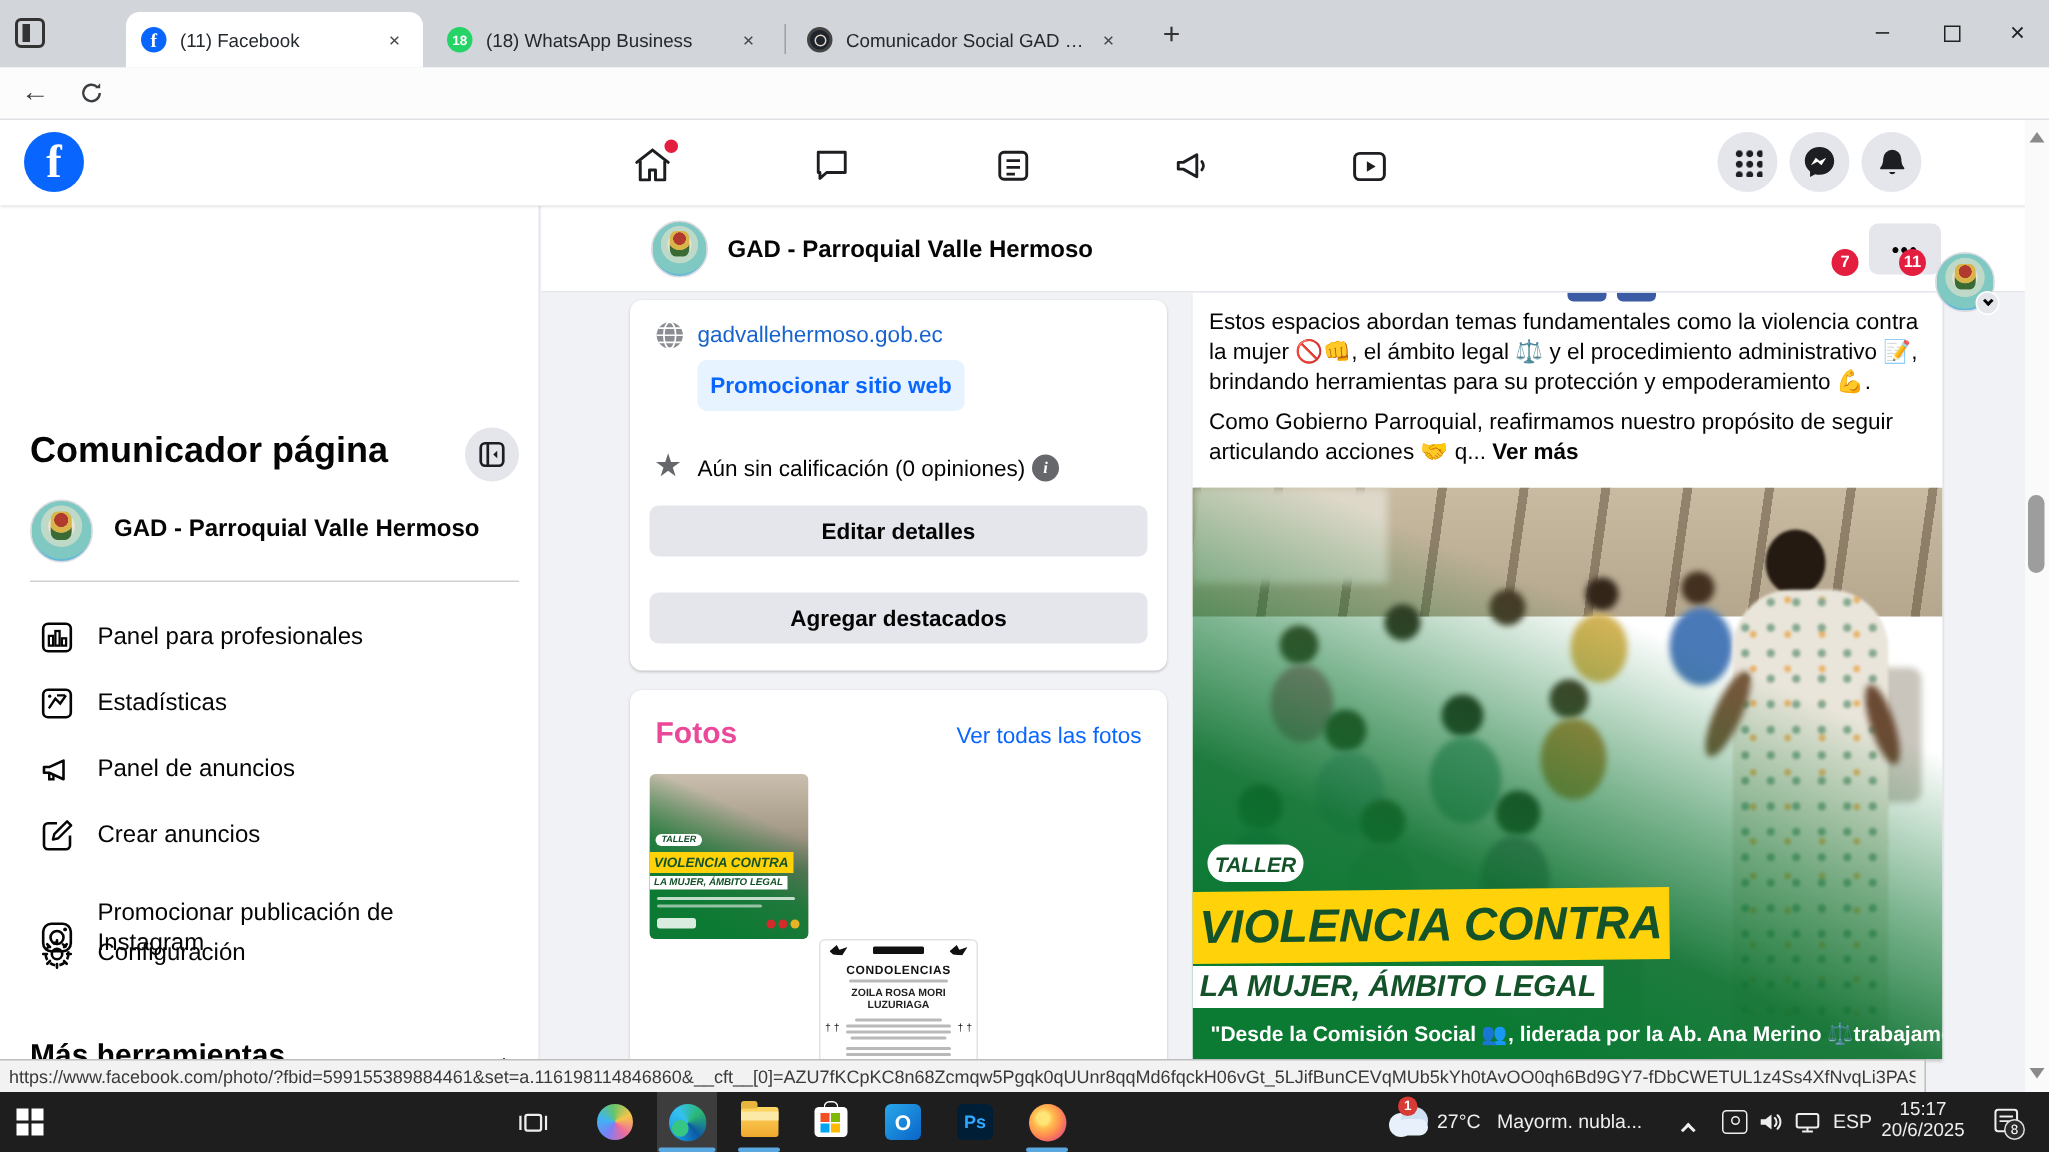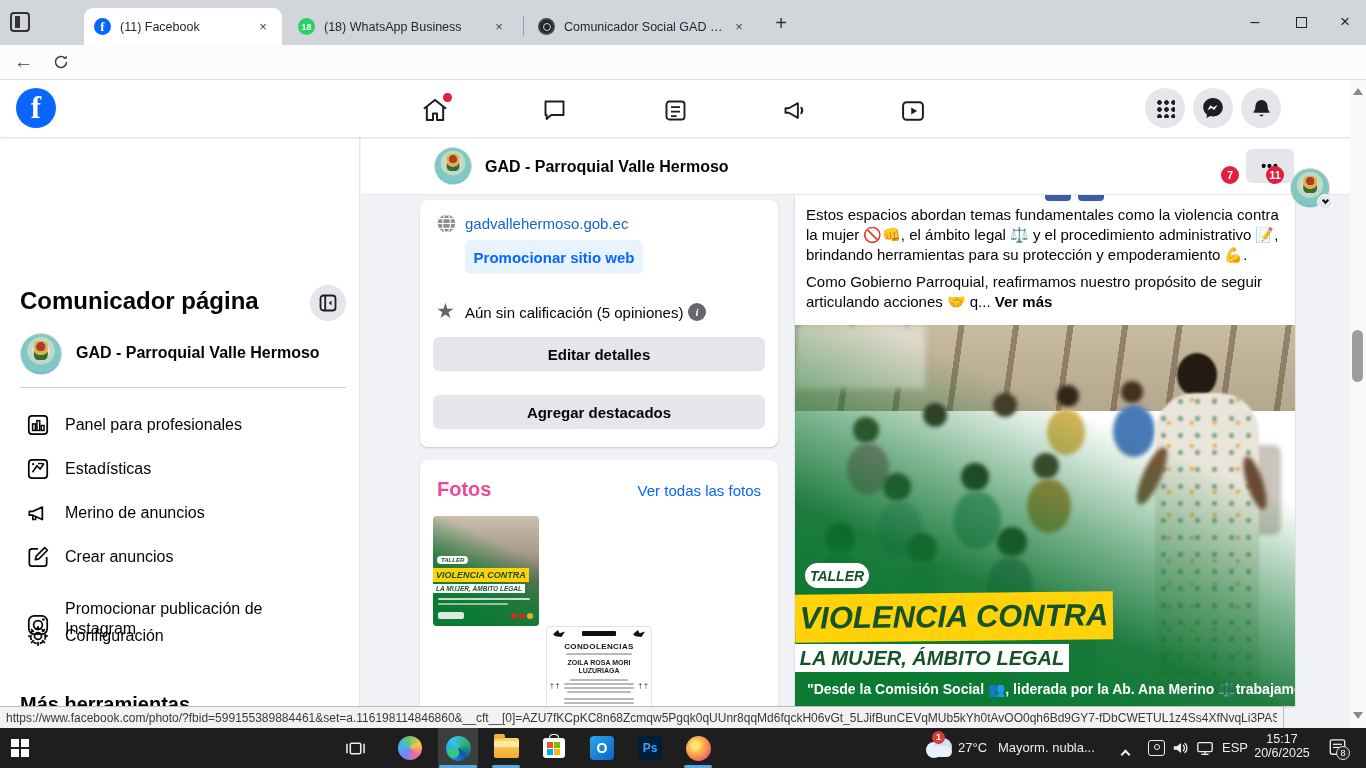--- a/index.html
+++ b/index.html
@@ -252,21 +252,21 @@
         </span>
       <span class="sb-label">Estadísticas</span>
     </div>
     <div class="abs sb-item" style="top:354px;">
       <span class="sb-ic">
           <svg width="26" height="26" viewBox="0 0 24 24">
             <path d="M4 10.5v3.5h3.2l8.8 4V6.5l-8.8 4z" fill="none" stroke="#050505" stroke-width="1.6" stroke-linejoin="round"></path>
             <path d="M7.2 14v4h2.6v-3" fill="none" stroke="#050505" stroke-width="1.5"></path>
           </svg>
         </span>
-      <span class="sb-label">Merino de anuncios</span>
+      <span class="sb-label">Panel de anuncios</span>
     </div>
     <div class="abs sb-item" style="top:398px;">
       <span class="sb-ic">
           <svg width="26" height="26" viewBox="0 0 24 24">
             <path d="M20 12v6a2.5 2.5 0 0 1-2.5 2.5h-11A2.5 2.5 0 0 1 4 18V7a2.5 2.5 0 0 1 2.5-2.5H12" fill="none" stroke="#050505" stroke-width="1.6"></path>
             <path d="M9.5 14.5l.8-3.3 7.9-7.9 2.5 2.5-7.9 7.9z" fill="none" stroke="#050505" stroke-width="1.5" stroke-linejoin="round"></path>
           </svg>
         </span>
       <span class="sb-label">Crear anuncios</span>
     </div>
@@ -322,21 +322,21 @@
           <g stroke="#fff" stroke-width="1.3" fill="none">
             <ellipse cx="12" cy="12" rx="4.5" ry="10"></ellipse>
             <line x1="2" y1="12" x2="22" y2="12"></line>
             <path d="M3.5 6.5h17M3.5 17.5h17"></path>
           </g>
         </svg>
     </div>
     <div class="abs" style="left:45px;top:15px;font-size:15px;color:#1763cf;">gadvallehermoso.gob.ec</div>
     <div class="abs" style="left:45px;top:40px;width:178px;height:34px;background:#e7f3ff;border-radius:6px;display:flex;align-items:center;justify-content:center;font-size:15px;font-weight:600;color:#0866ff;">Promocionar sitio web</div>
     <div class="abs" style="left:16px;top:100px;font-size:21px;color:#65676b;line-height:21px;">★</div>
-    <div class="abs" style="left:45px;top:104px;font-size:15px;color:#050505;">Aún sin calificación (5 opiniones)</div>
+    <div class="abs" style="left:45px;top:104px;font-size:15px;color:#050505;">Aún sin calificación (0 opiniones)</div>
     <div class="abs" style="left:268px;top:103px;width:18px;height:18px;border-radius:50%;background:#65676b;color:#fff;font-size:11px;font-style:italic;font-weight:bold;text-align:center;line-height:18px;font-family:'Liberation Serif',serif;">i</div>
     <div class="abs graybtn" style="left:13px;top:137px;width:332px;height:34px;">Editar detalles</div>
     <div class="abs graybtn" style="left:13px;top:195px;width:332px;height:34px;">Agregar destacados</div>
   </div>
 
   <div class="abs card" style="left:420px;top:460px;width:358px;height:246px;overflow:hidden;border-radius:8px 8px 0 0;">
     <div class="abs" style="left:17px;top:18px;font-size:20px;font-weight:800;color:#ec4899;">Fotos</div>
     <div class="abs" style="right:17px;top:22px;font-size:15px;color:#0866ff;">Ver todas las fotos</div>
 
     <div class="abs thumb" style="left:13px;top:56px;">

